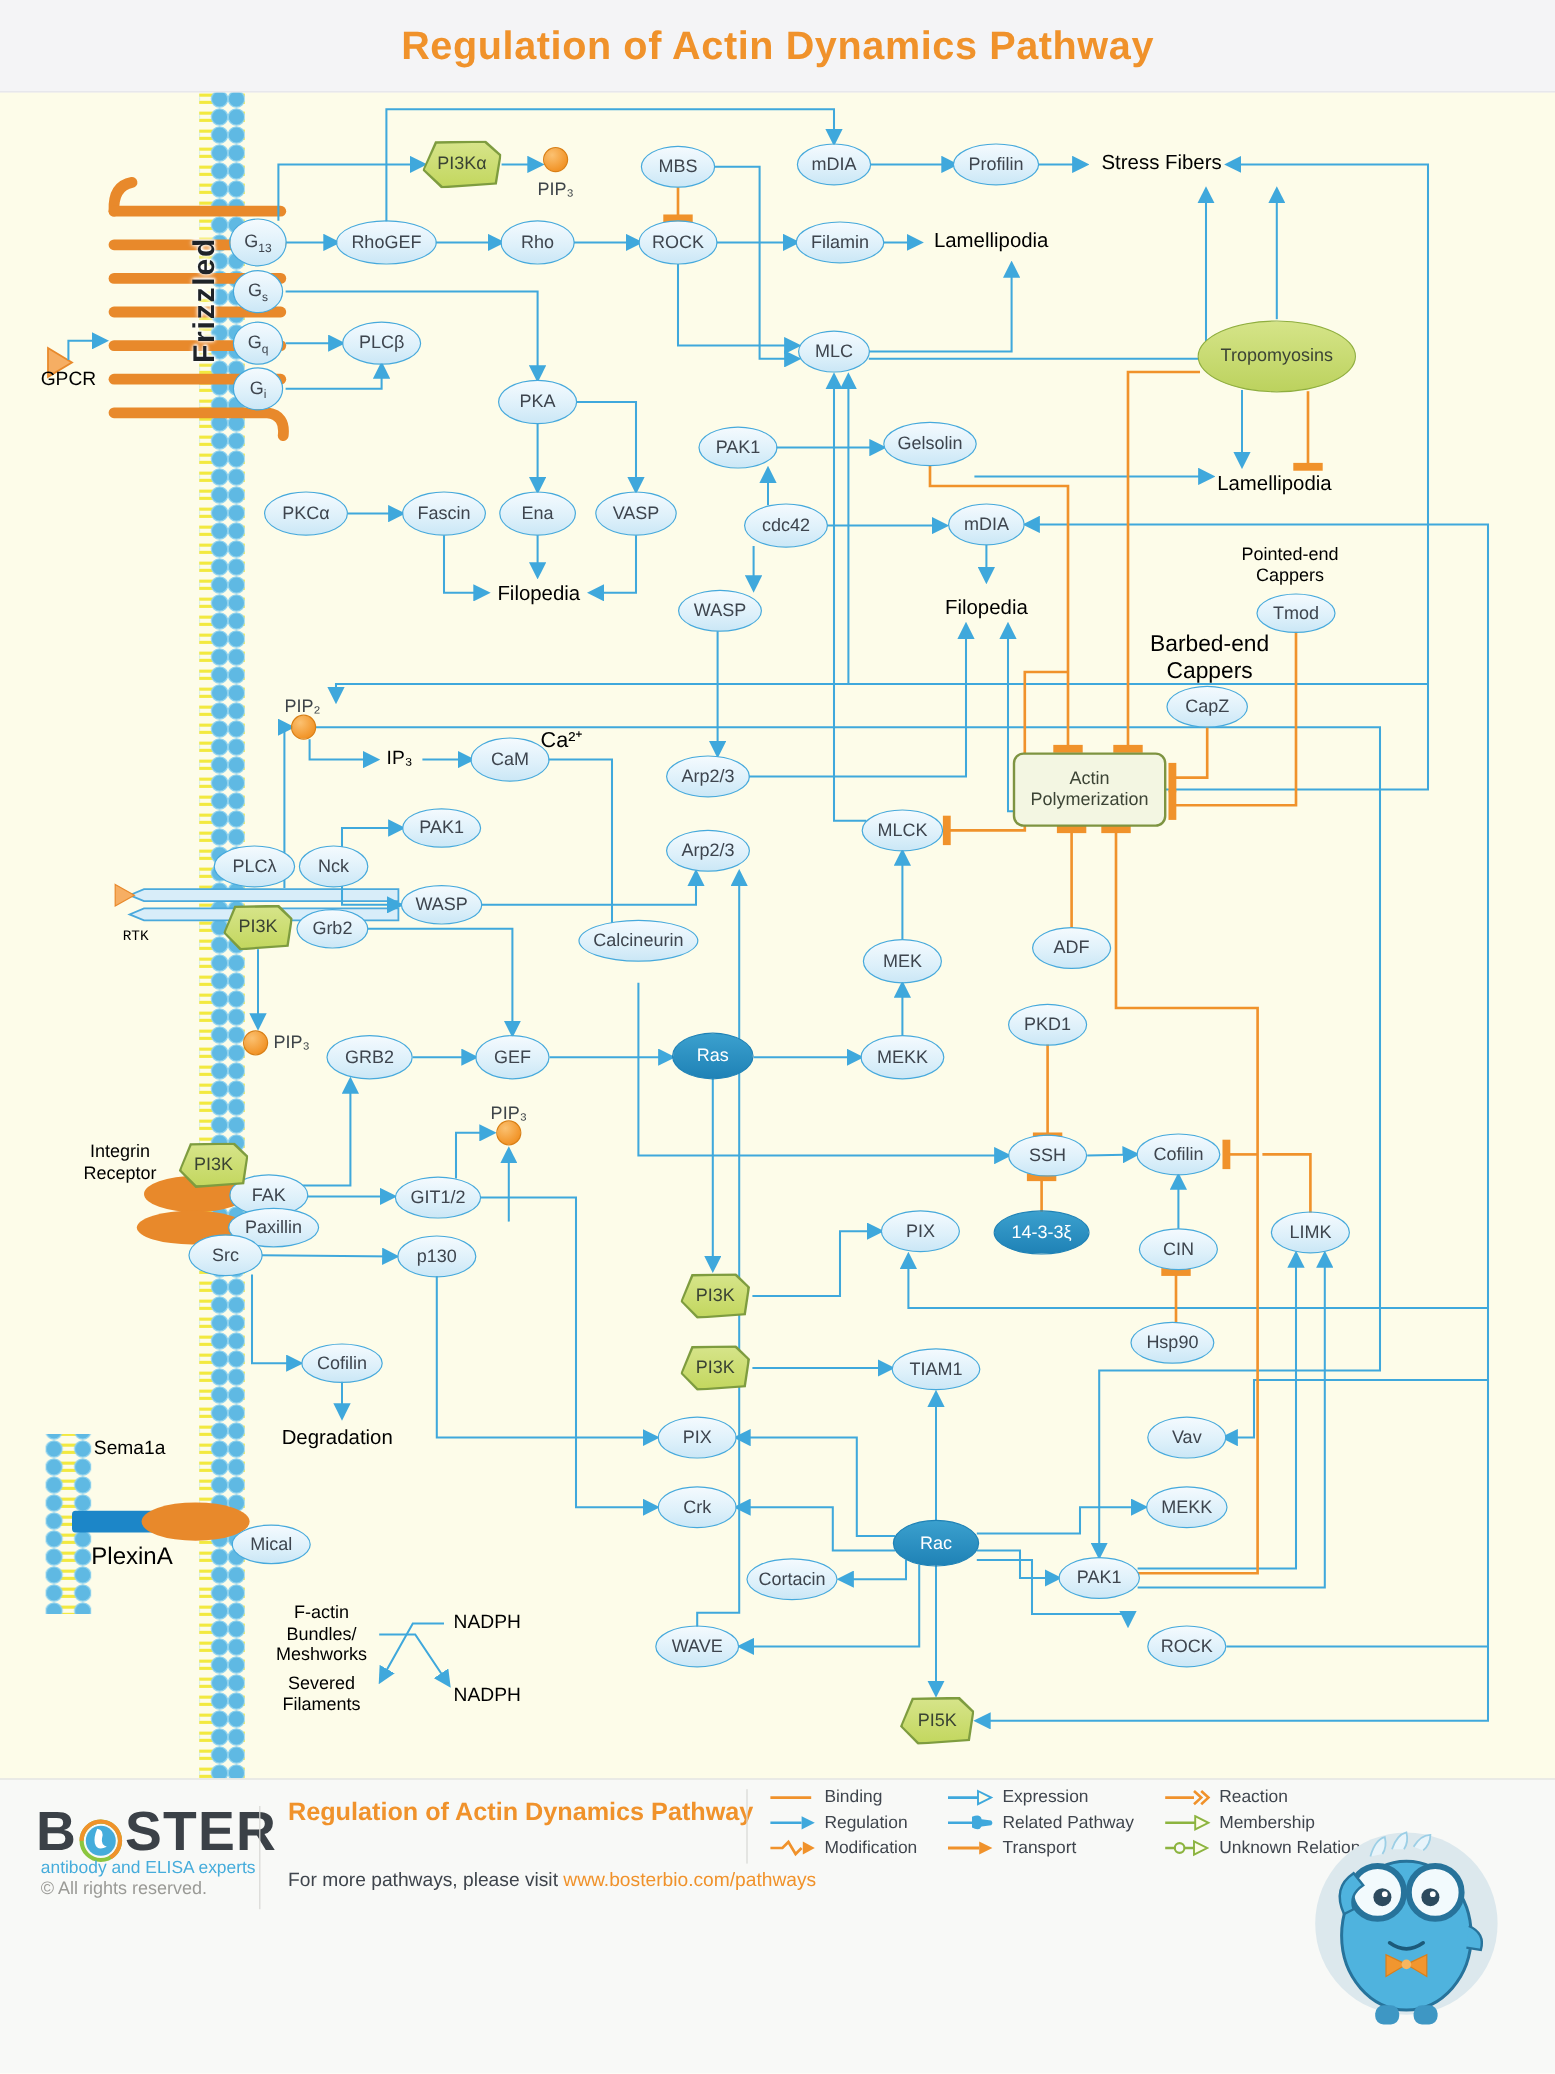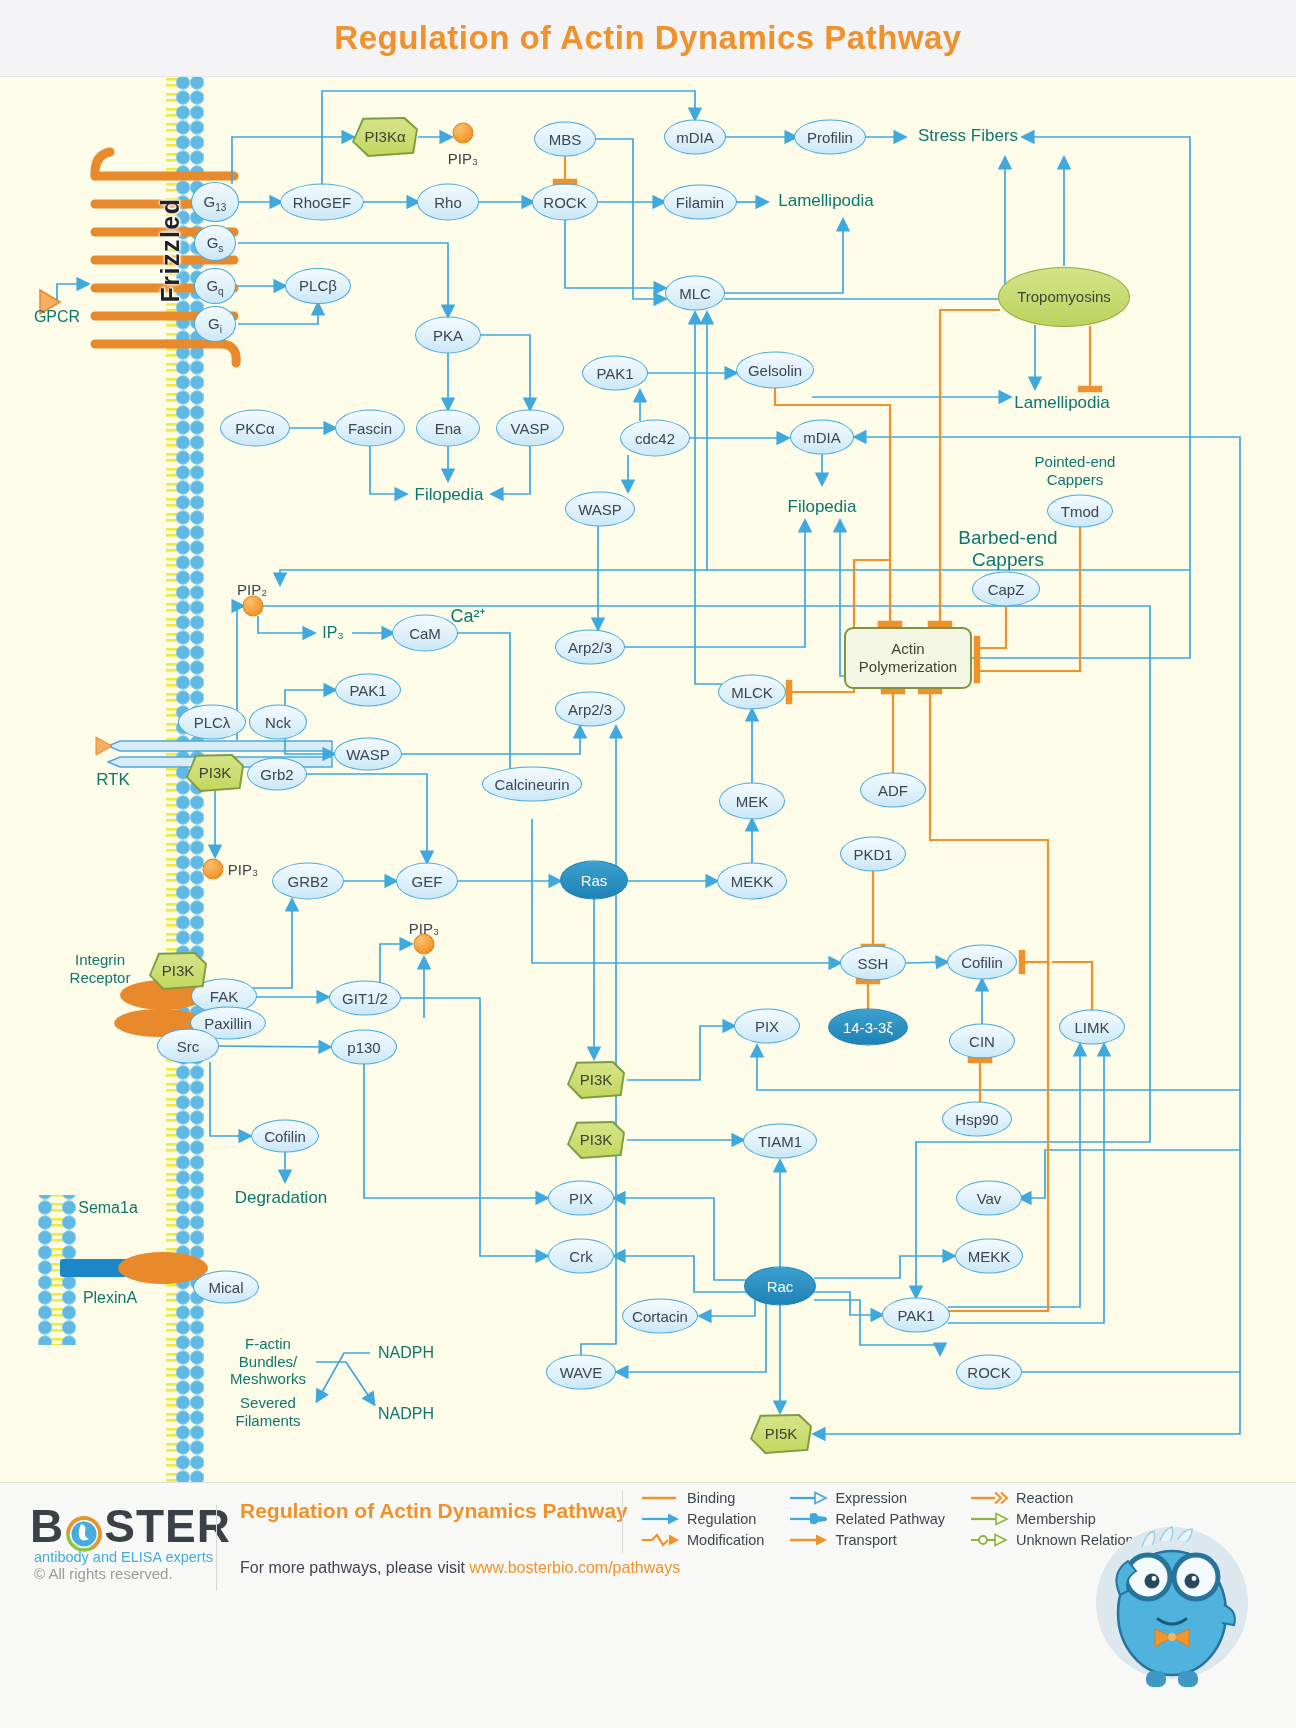--- a/index.html
+++ b/index.html
@@ -9,21 +9,21 @@
   #edgelayer{position:absolute;left:0;top:0;z-index:1;}
   #nodes{position:absolute;left:0;top:0;width:100%;height:100%;z-index:2;}
   .node{position:absolute;transform:translate(-50%,-50%);display:flex;align-items:center;justify-content:center;text-align:center;color:#3E454E;font-size:15px;line-height:1.18;}
   .ellipse{background:linear-gradient(180deg,#F4FAFE 0%,#DDF0FA 60%,#CBE7F6 100%);border:1.5px solid #46A9DC;border-radius:50%;}
   .ellipse-dark{background:linear-gradient(180deg,#3BA0CE,#1F82B6);border:1.5px solid #1F82B6;border-radius:50%;color:#FFFFFF;}
   .ellipse-green{background:linear-gradient(180deg,#D5E488,#BCD25E);border:1.5px solid #8FAE3F;border-radius:50%;color:#3C4435;}
   .pentagon{background:#7E9C3F;clip-path:polygon(16% 2%,80% 0%,100% 30%,94% 92%,24% 100%,0% 62%);color:#3A4333;}
   .pentagon::before{content:"";position:absolute;inset:2px;background:linear-gradient(180deg,#D6E489,#C3D75F);clip-path:polygon(16% 2%,80% 0%,100% 30%,94% 92%,24% 100%,0% 62%);}
   .pentagon span{position:relative;}
   .box{background:#F3F6E2;border:2px solid #7E9441;border-radius:9px;color:#3C4435;white-space:pre;}
-  .text{white-space:pre;color:#0f766e;font-size:16px;}
+  .text{white-space:pre;color:#000000;font-size:16px;}
   .vtext{transform:translate(-50%,-50%) rotate(-90deg);font-weight:bold;font-size:25px;color:#1F2328;letter-spacing:1.5px;text-shadow:0 0 3px #fff,0 0 4px #fff,1px 1px 2px #fff;white-space:pre;}
   .dot{position:absolute;transform:translate(-50%,-50%);width:19px;height:19px;border-radius:50%;background:radial-gradient(circle at 35% 30%,#FBC171,#F2962B 70%,#E5821C);border:1px solid #D97F15;}
   .dotlab{position:absolute;transform:translate(-50%,-50%);font-size:15px;color:#3E4449;white-space:pre;}
   sub{font-size:10px;line-height:0;}
   .eb{fill:none;stroke:#3FA8DC;stroke-width:1.7;}
   .eo{fill:none;stroke:#F0922B;stroke-width:2.2;}
   #footer{position:absolute;left:0;top:1482px;width:100%;height:246px;background:#F8F9F7;border-top:1px solid #E0E0DC;z-index:3;}
   .fdiv{position:absolute;width:1px;background:#D8D8D4;}
   #bosterlogo{position:absolute;left:30px;top:16px;display:flex;align-items:flex-end;color:#3B4147;font-weight:bold;font-size:46px;letter-spacing:1px;}
   #tagline{position:absolute;left:34px;top:64px;color:#45ACDB;font-size:14.5px;}
@@ -429,25 +429,25 @@
       <div class="node text" style="left: 1062px; top: 403px; font-size: 17px;"><span><span>Lamellipodia</span></span></div>
       <div class="node text" style="left: 449px; top: 495px; font-size: 17px;"><span><span>Filopedia</span></span></div>
       <div class="node text" style="left: 822px; top: 507px; font-size: 17px;"><span><span>Filopedia</span></span></div>
       <div class="node text" style="left: 1075px; top: 471px; font-size: 15px;"><span><span>Pointed-end
 Cappers</span></span></div>
       <div class="node text" style="left: 1008px; top: 549px; font-size: 19px;"><span><span>Barbed-end
 Cappers</span></span></div>
       <div class="node text" style="left: 333px; top: 633px; font-size: 16px;"><span><span>IP₃</span></span></div>
       <div class="node text" style="left: 468px; top: 617px; font-size: 18px;"><span><span>Ca²⁺</span></span></div>
       <div class="node text" style="left: 57px; top: 317px; font-size: 16px;"><span><span>GPCR</span></span></div>
-      <div class="node text" style="left: 113px; top: 780px; font-size: 17px;"><span><span>RTK</span></span></div>
+      <div class="node text" style="left: 113px; top: 780px; font-size: 12px; font-family: Liberation Mono, monospace;"><span><span>RTK</span></span></div>
       <div class="node text" style="left: 100px; top: 969px; font-size: 15px;"><span><span>Integrin
 Receptor</span></span></div>
       <div class="node text" style="left: 108px; top: 1208px; font-size: 16px;"><span><span>Sema1a</span></span></div>
-      <div class="node text" style="left: 110px; top: 1298px; font-size: 16px;"><span><span>PlexinA</span></span></div>
+      <div class="node text" style="left: 110px; top: 1298px; font-size: 20px;"><span><span>PlexinA</span></span></div>
       <div class="node text" style="left: 281px; top: 1198px; font-size: 17px;"><span><span>Degradation</span></span></div>
       <div class="node text" style="left: 268px; top: 1362px; font-size: 15px;"><span><span>F-actin
 Bundles/
 Meshworks</span></span></div>
       <div class="node text" style="left: 406px; top: 1353px; font-size: 16px;"><span><span>NADPH</span></span></div>
       <div class="node text" style="left: 406px; top: 1414px; font-size: 16px;"><span><span>NADPH</span></span></div>
       <div class="node text" style="left: 268px; top: 1412px; font-size: 15px;"><span><span>Severed
 Filaments</span></span></div>
       <div class="node vtext" style="left: 171px; top: 250px;"><span><span>Frizzled</span></span></div>
     </div>

